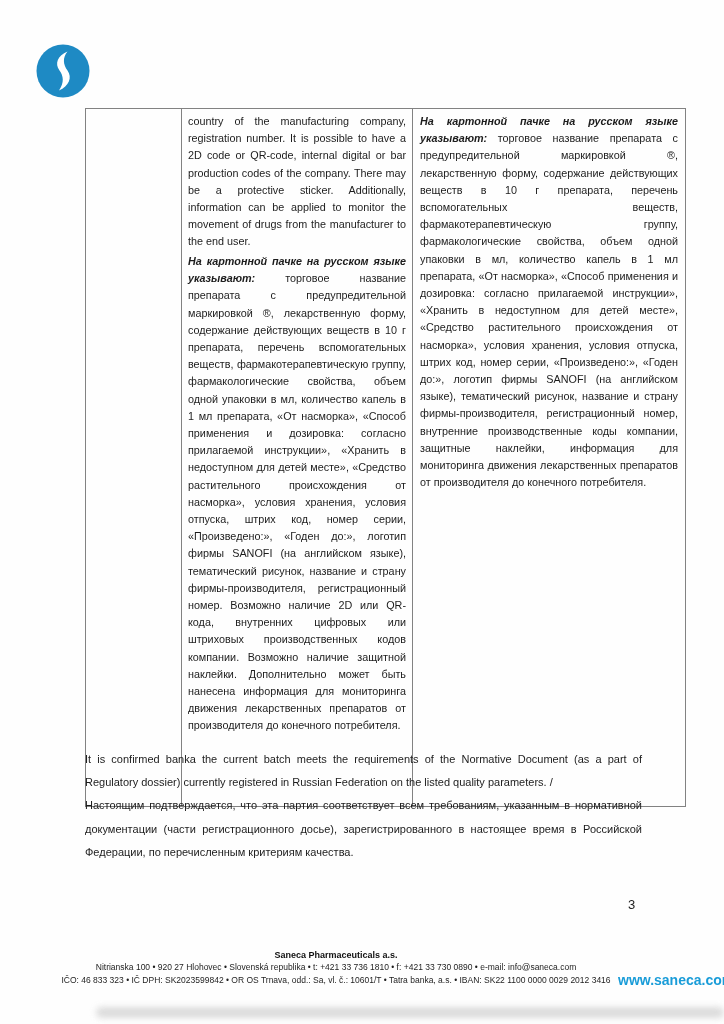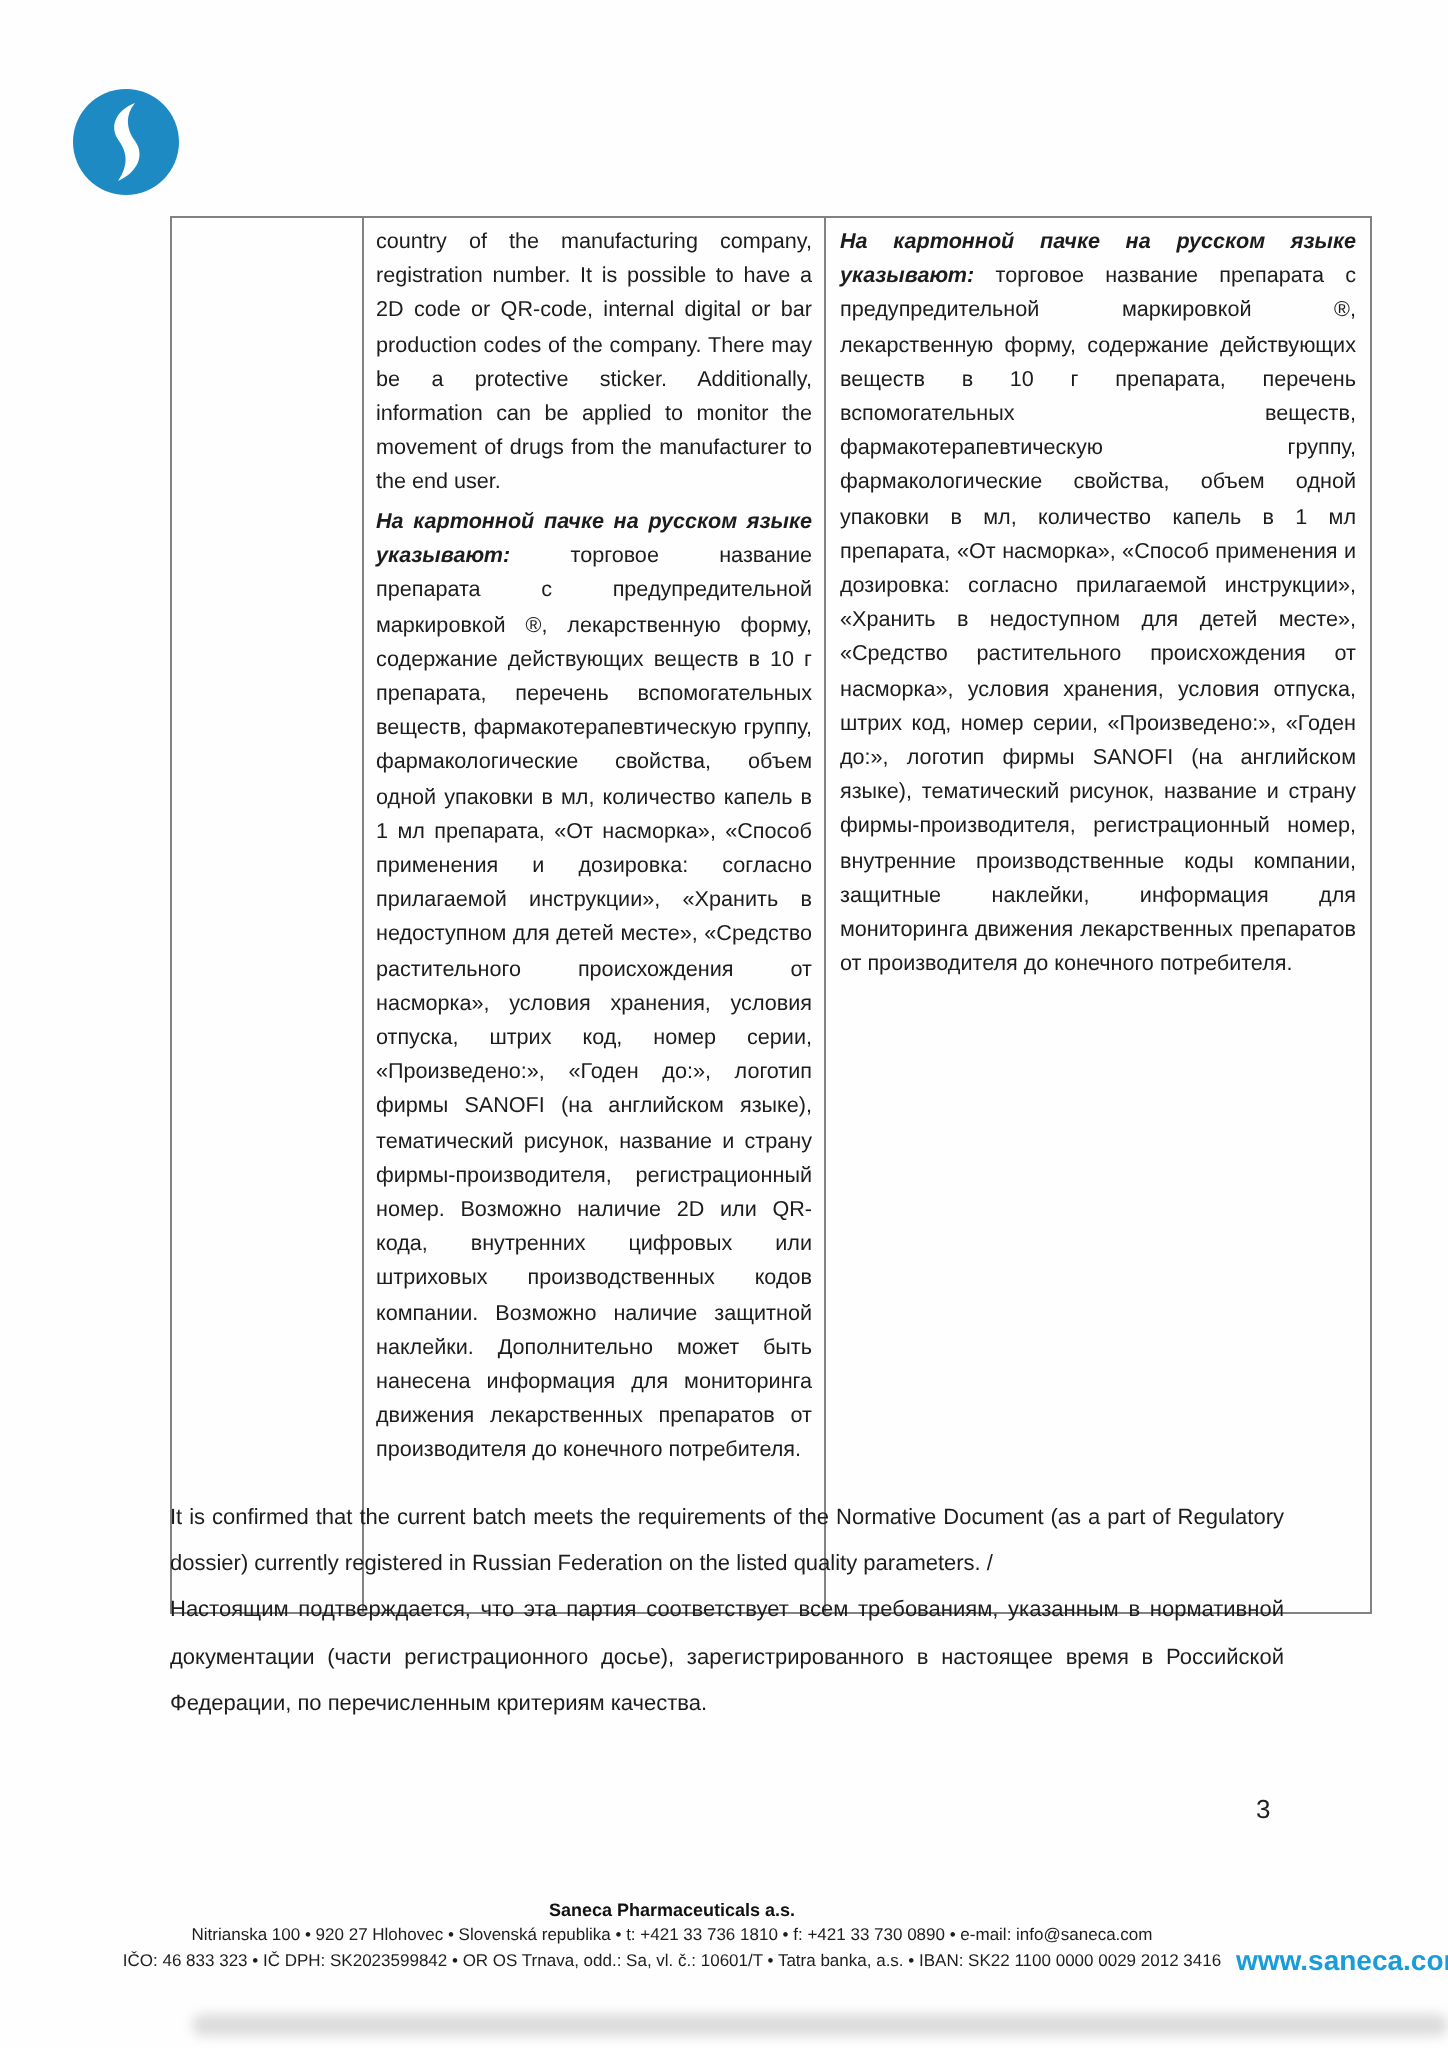--- a/index.html
+++ b/index.html
@@ -93,21 +93,21 @@
       <p class="cell-p en">country of the manufacturing company, registration number. It is possible to have a 2D code or QR-code, internal digital or bar production codes of the company. There may be a protective sticker. Additionally, information can be applied to monitor the movement of drugs from the manufacturer to the end user.</p>
       <p class="cell-p ru"><span class="ru-head">На картонной пачке на русском языке указывают:</span> <span>торговое название препарата с предупредительной маркировкой ®, лекарственную форму, содержание действующих веществ в 10 г препарата, перечень вспомогательных веществ, фармакотерапевтическую группу, фармакологические свойства, объем одной упаковки в мл, количество капель в 1 мл препарата, «От насморка», «Способ применения и дозировка: согласно прилагаемой инструкции», «Хранить в недоступном для детей месте», «Средство растительного происхождения от насморка», условия хранения, условия отпуска, штрих код, номер серии, «Произведено:», «Годен до:», логотип фирмы SANOFI (на английском языке), тематический рисунок, название и страну фирмы-производителя, регистрационный номер. Возможно наличие 2D или QR-кода, внутренних цифровых или штриховых производственных кодов компании. Возможно наличие защитной наклейки. Дополнительно может быть нанесена информация для мониторинга движения лекарственных препаратов от производителя до конечного потребителя.</span></p>
     </div>
 
     <div class="col col-right">
       <p class="cell-p ru"><span class="ru-head">На картонной пачке на русском языке указывают:</span> <span>торговое название препарата с предупредительной маркировкой ®, лекарственную форму, содержание действующих веществ в 10 г препарата, перечень вспомогательных веществ, фармакотерапевтическую группу, фармакологические свойства, объем одной упаковки в мл, количество капель в 1 мл препарата, «От насморка», «Способ применения и дозировка: согласно прилагаемой инструкции», «Хранить в недоступном для детей месте», «Средство растительного происхождения от насморка», условия хранения, условия отпуска, штрих код, номер серии, «Произведено:», «Годен до:», логотип фирмы SANOFI (на английском языке), тематический рисунок, название и страну фирмы-производителя, регистрационный номер, внутренние производственные коды компании, защитные наклейки, информация для мониторинга движения лекарственных препаратов от производителя до конечного потребителя.</span></p>
     </div>
   </div>
 
   <div class="confirmation">
-    <p>It is confirmed that the current batch meets the requirements of the Normative Document (as a part of Regulatory dossier) currently registered in Russian Federation on the listed quality parameters. /</p>
+    <p>It is confirmed banka the current batch meets the requirements of the Normative Document (as a part of Regulatory dossier) currently registered in Russian Federation on the listed quality parameters. /</p>
     <p>Настоящим подтверждается, что эта партия соответствует всем требованиям, указанным в нормативной документации (части регистрационного досье), зарегистрированного в настоящее время в Российской Федерации, по перечисленным критериям качества.</p>
   </div>
 
   <div class="page-number">3</div>
 
   <div class="footer">
     <div class="f-company">Saneca Pharmaceuticals a.s.</div>
     <div class="f-line">Nitrianska 100 • 920 27 Hlohovec • Slovenská republika • t: +421 33 736 1810 • f: +421 33 730 0890 • e-mail: info@saneca.com</div>
     <div class="f-line">IČO: 46 833 323 • IČ DPH: SK2023599842 • OR OS Trnava, odd.: Sa, vl. č.: 10601/T • Tatra banka, a.s. • IBAN: SK22 1100 0000 0029 2012 3416</div>
   </div>

